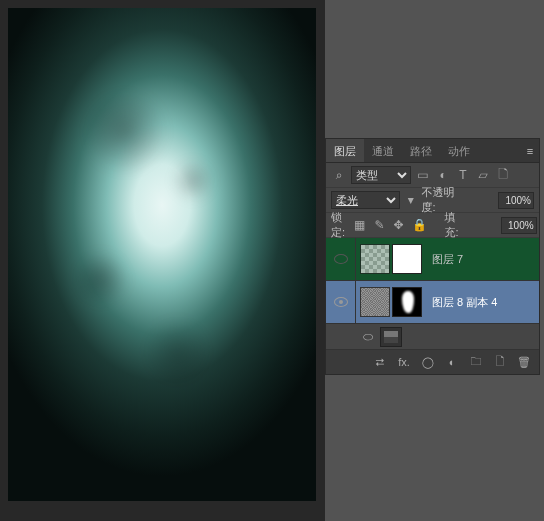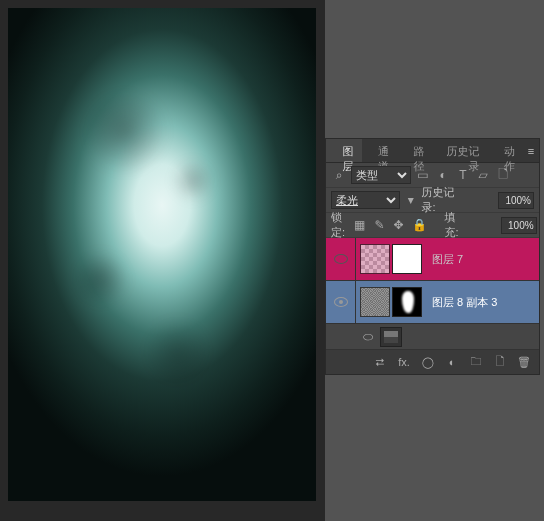--- a/index.html
+++ b/index.html
@@ -108,21 +108,21 @@
     margin-left: 33px;
   }
   .lock-row { gap: 9px; }
   .lock-row .icon-btn { width: 14px; }
   .layers-list { }
   .layer {
     display: flex;
     align-items: center;
     height: 43px;
     border-bottom: 1px solid #333;
-    background: #be185d;
+    background: #14532d;
   }
   .layer.selected { background: #5c7aa3; color: #fff; }
   .vis-col {
     width: 30px;
     display: flex;
     align-items: center;
     justify-content: center;
     border-right: 1px solid #333;
     height: 100%;
   }
@@ -217,21 +217,20 @@
   <div class="canvas"></div>
 </div>
 
 <div class="panels-area">
   <div class="layers-panel">
 
     <div class="tabs">
       <div class="tab active">图层</div>
       <div class="tab">通道</div>
       <div class="tab">路径</div>
-      <div class="tab">历史记录</div>
       <div class="tab">动作</div>
       <div class="tab-menu">
         <span>≡</span>
       </div>
     </div>
 
     <div class="row filter-row">
       <span class="icon-btn">⌕</span>
       <select>
         <option>类型</option>
@@ -241,21 +240,21 @@
       <span class="icon-btn">T</span>
       <span class="icon-btn">▱</span>
       <span class="icon-btn">🗋</span>
     </div>
 
     <div class="row blend-row">
       <select>
         <option>柔光</option>
       </select>
       <span class="icon-btn">▾</span>
-      <span class="label-small">历史记录:</span>
+      <span class="label-small">不透明度:</span>
       <input class="pct-input" value="100%" style="">
     </div>
 
     <div class="row lock-row">
       <span class="label-small">锁定:</span>
       <span class="icon-btn">▦</span>
       <span class="icon-btn">✎</span>
       <span class="icon-btn">✥</span>
       <span class="icon-btn">🔒</span>
       <span style="flex:1"></span>
@@ -277,21 +276,21 @@
       </div>
 
       <div class="layer selected">
         <div class="vis-col">
           <span class="eye"></span>
         </div>
         <div class="thumbs">
           <div class="thumb texture"></div>
           <div class="thumb mask-shape"></div>
         </div>
-        <div class="layer-name">图层 8 副本 3</div>
+        <div class="layer-name">图层 8 副本 4</div>
       </div>
 
 
 
       <div class="link-row">
         <span class="icon-btn">⬭</span>
         <div class="link-thumb">
           <svg width="14" height="12">
               <rect width="14" height="12" fill="#777"></rect>
               <rect y="6" width="14" height="6" fill="#444"></rect>

